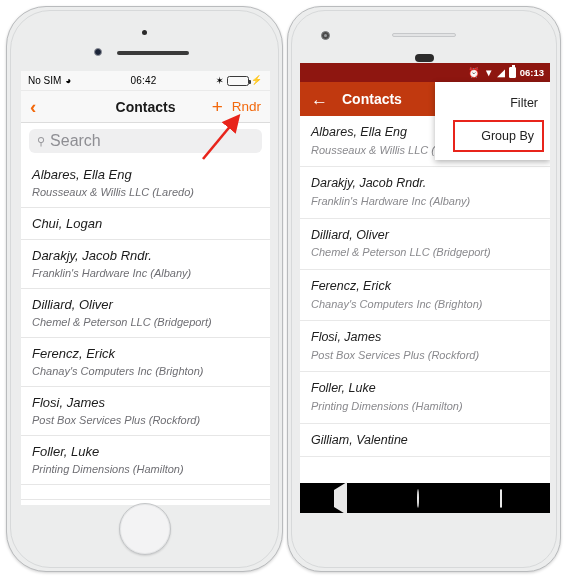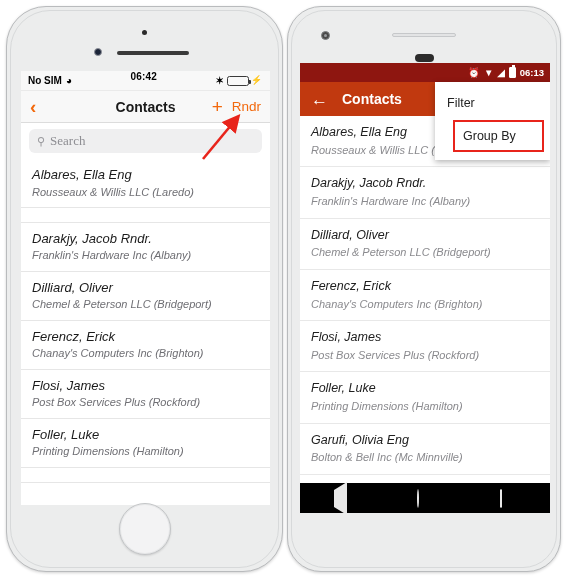--- a/index.html
+++ b/index.html
@@ -78,22 +78,22 @@
   
   .screen {
     position:absolute; overflow:hidden; background:#fff;
   }
   .screen.ios-screen { left:14px; top:64px; width:249px; height:434px; }
   .screen.and-screen { left:12px; top:56px; width:250px; height:450px; }
 
   
   .ios-status {
     height:20px; background:#f8f8f8;
-    display:flex; padding:0 7px;
-    font-size:10px; font-weight:bold; color:#000;
+    display:flex; align-items:center; padding:0 7px;
+    font-size:10px; font-weight:normal; color:#000;
     border-bottom:1px solid #eaeaea;
   }
   .ios-status .left { display:flex; align-items:center; gap:4px; }
   .ios-status .center { flex:1; text-align:center; letter-spacing:.2px; }
   .ios-status .right { display:flex; align-items:center; gap:3px; }
   .wifi-glyph { font-size:10px; line-height:1; }
   .bt-glyph { font-size:10px; line-height:1; }
   .batt {
     width:22px; height:10px; border:1px solid #3a3a3a; border-radius:2.5px;
     position:relative; padding:1px;
@@ -126,21 +126,21 @@
   .ios-plus { font-size:19px; color:#f2690d; line-height:1; font-weight:300; }
   .ios-view { font-size:13.5px; color:#f2690d; }
 
   
   .ios-search-wrap { padding:6px 8px; background:#fff; }
   .ios-search {
     height:24px; background:#efeff0; border-radius:6px;
     display:flex; align-items:center; gap:5px; padding:0 8px;
   }
   .search-icon { color:#9a9a9e; font-size:11px; line-height:1; }
-  .ios-search-ph { color:#8e8e93; font-size:13px;font-family:Liberation Serif, serif; }
+  .ios-search-ph { color:#8e8e93; font-size:16px; }
 
   
   .list { background:#fff; }
   .row {
     padding:7px 10px 7px 11px;
     border-bottom:1px solid #e6e6e6;
     font-style:italic;
   }
   .row .nm { font-size:13px; color:#1b1b1b; line-height:1.35; }
   .row .co { font-size:11px; color:#6f6f74; line-height:1.4; margin-top:1px; }
@@ -170,21 +170,21 @@
     display:flex; align-items:center; padding:0 11px; gap:14px;
     position:relative;
   }
   .and-back { color:#fff; font-size:17px; line-height:1; }
   .and-title { color:#fff; font-size:14px; font-weight:bold; }
 
   
   .and-menu {
     position:absolute; right:0; top:19px; width:115px;
     background:#fff; box-shadow:0 2px 6px rgba(0,0,0,.3);
-    z-index:20; padding:6px 0 8px 0;
+    z-index:20; padding:6px 0 8px 0;text-align:right;
   }
   .menu-item {
     padding:8px 12px; font-size:12.5px; color:#222;
   }
   .menu-item.highlighted {
     margin:2px 6px 0 18px; padding:7px 8px;
     border:2px solid #e8241b;
   }
 
   
@@ -255,20 +255,21 @@
           <span class="ios-search-ph">Search</span>
         </div>
       </div>
 
       <div class="list clipped" id="ios-list">
           <div class="row ">
             <div class="nm">Albares, Ella Eng</div>
             <div class="co">Rousseaux &amp; Willis LLC (Laredo)</div>
           </div>
           <div class="row ">
+            <div class="nm">Chui, Logan</div>
           </div>
           <div class="row ">
             <div class="nm">Darakjy, Jacob Rndr.</div>
             <div class="co">Franklin's Hardware Inc (Albany)</div>
           </div>
           <div class="row ">
             <div class="nm">Dilliard, Oliver</div>
             <div class="co">Chemel &amp; Peterson LLC (Bridgeport)</div>
           </div>
           <div class="row ">
@@ -328,24 +329,20 @@
             <div class="nm">Ferencz, Erick</div>
             <div class="co">Chanay's Computers Inc (Brighton)</div>
           </div>
           <div class="row and-row">
             <div class="nm">Flosi, James</div>
             <div class="co">Post Box Services Plus (Rockford)</div>
           </div>
           <div class="row and-row">
             <div class="nm">Foller, Luke</div>
             <div class="co">Printing Dimensions (Hamilton)</div>
-          </div>
-          <div class="row and-row">
-            <div class="nm">Garufi, Olivia Eng</div>
-            <div class="co">Bolton &amp; Bell Inc (Mc Minnville)</div>
           </div>
           <div class="row and-row">
             <div class="nm">Gilliam, Valentine</div>
           </div>
         </div>
 
       <div class="and-menu" id="and-menu">
           <div class="menu-item">Filter</div>
           <div class="menu-item highlighted">Group By</div>
         </div>

